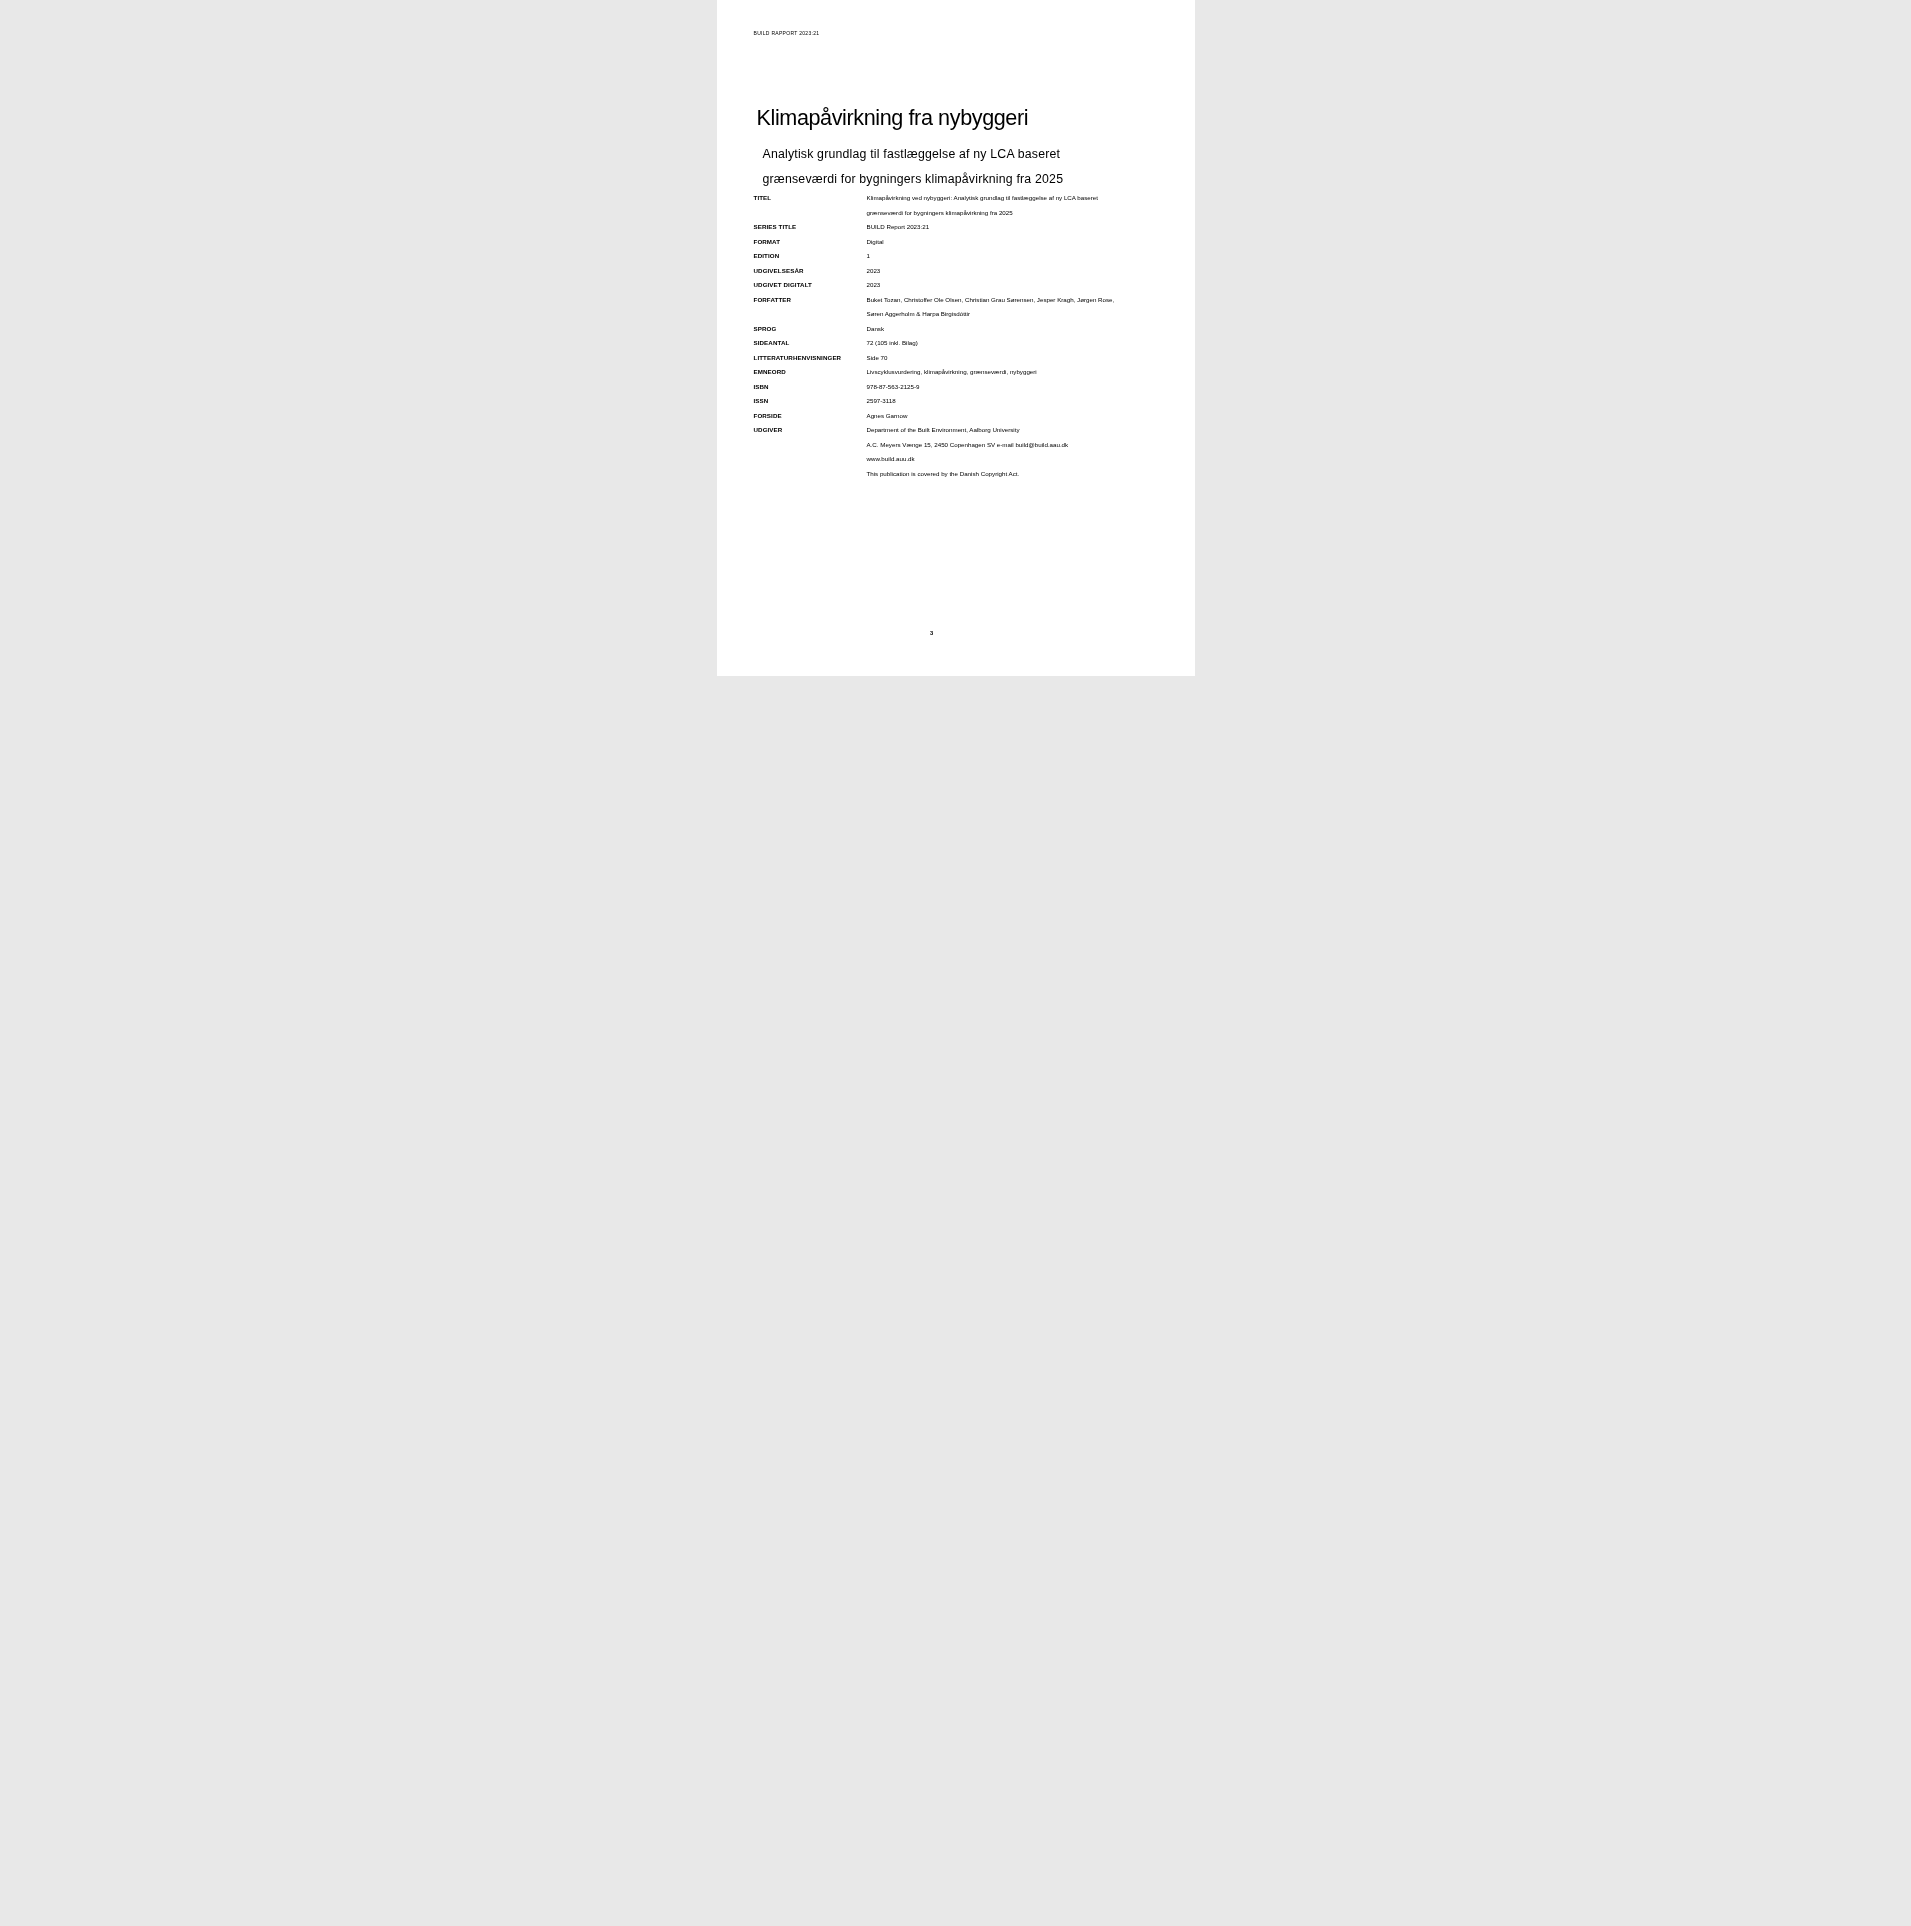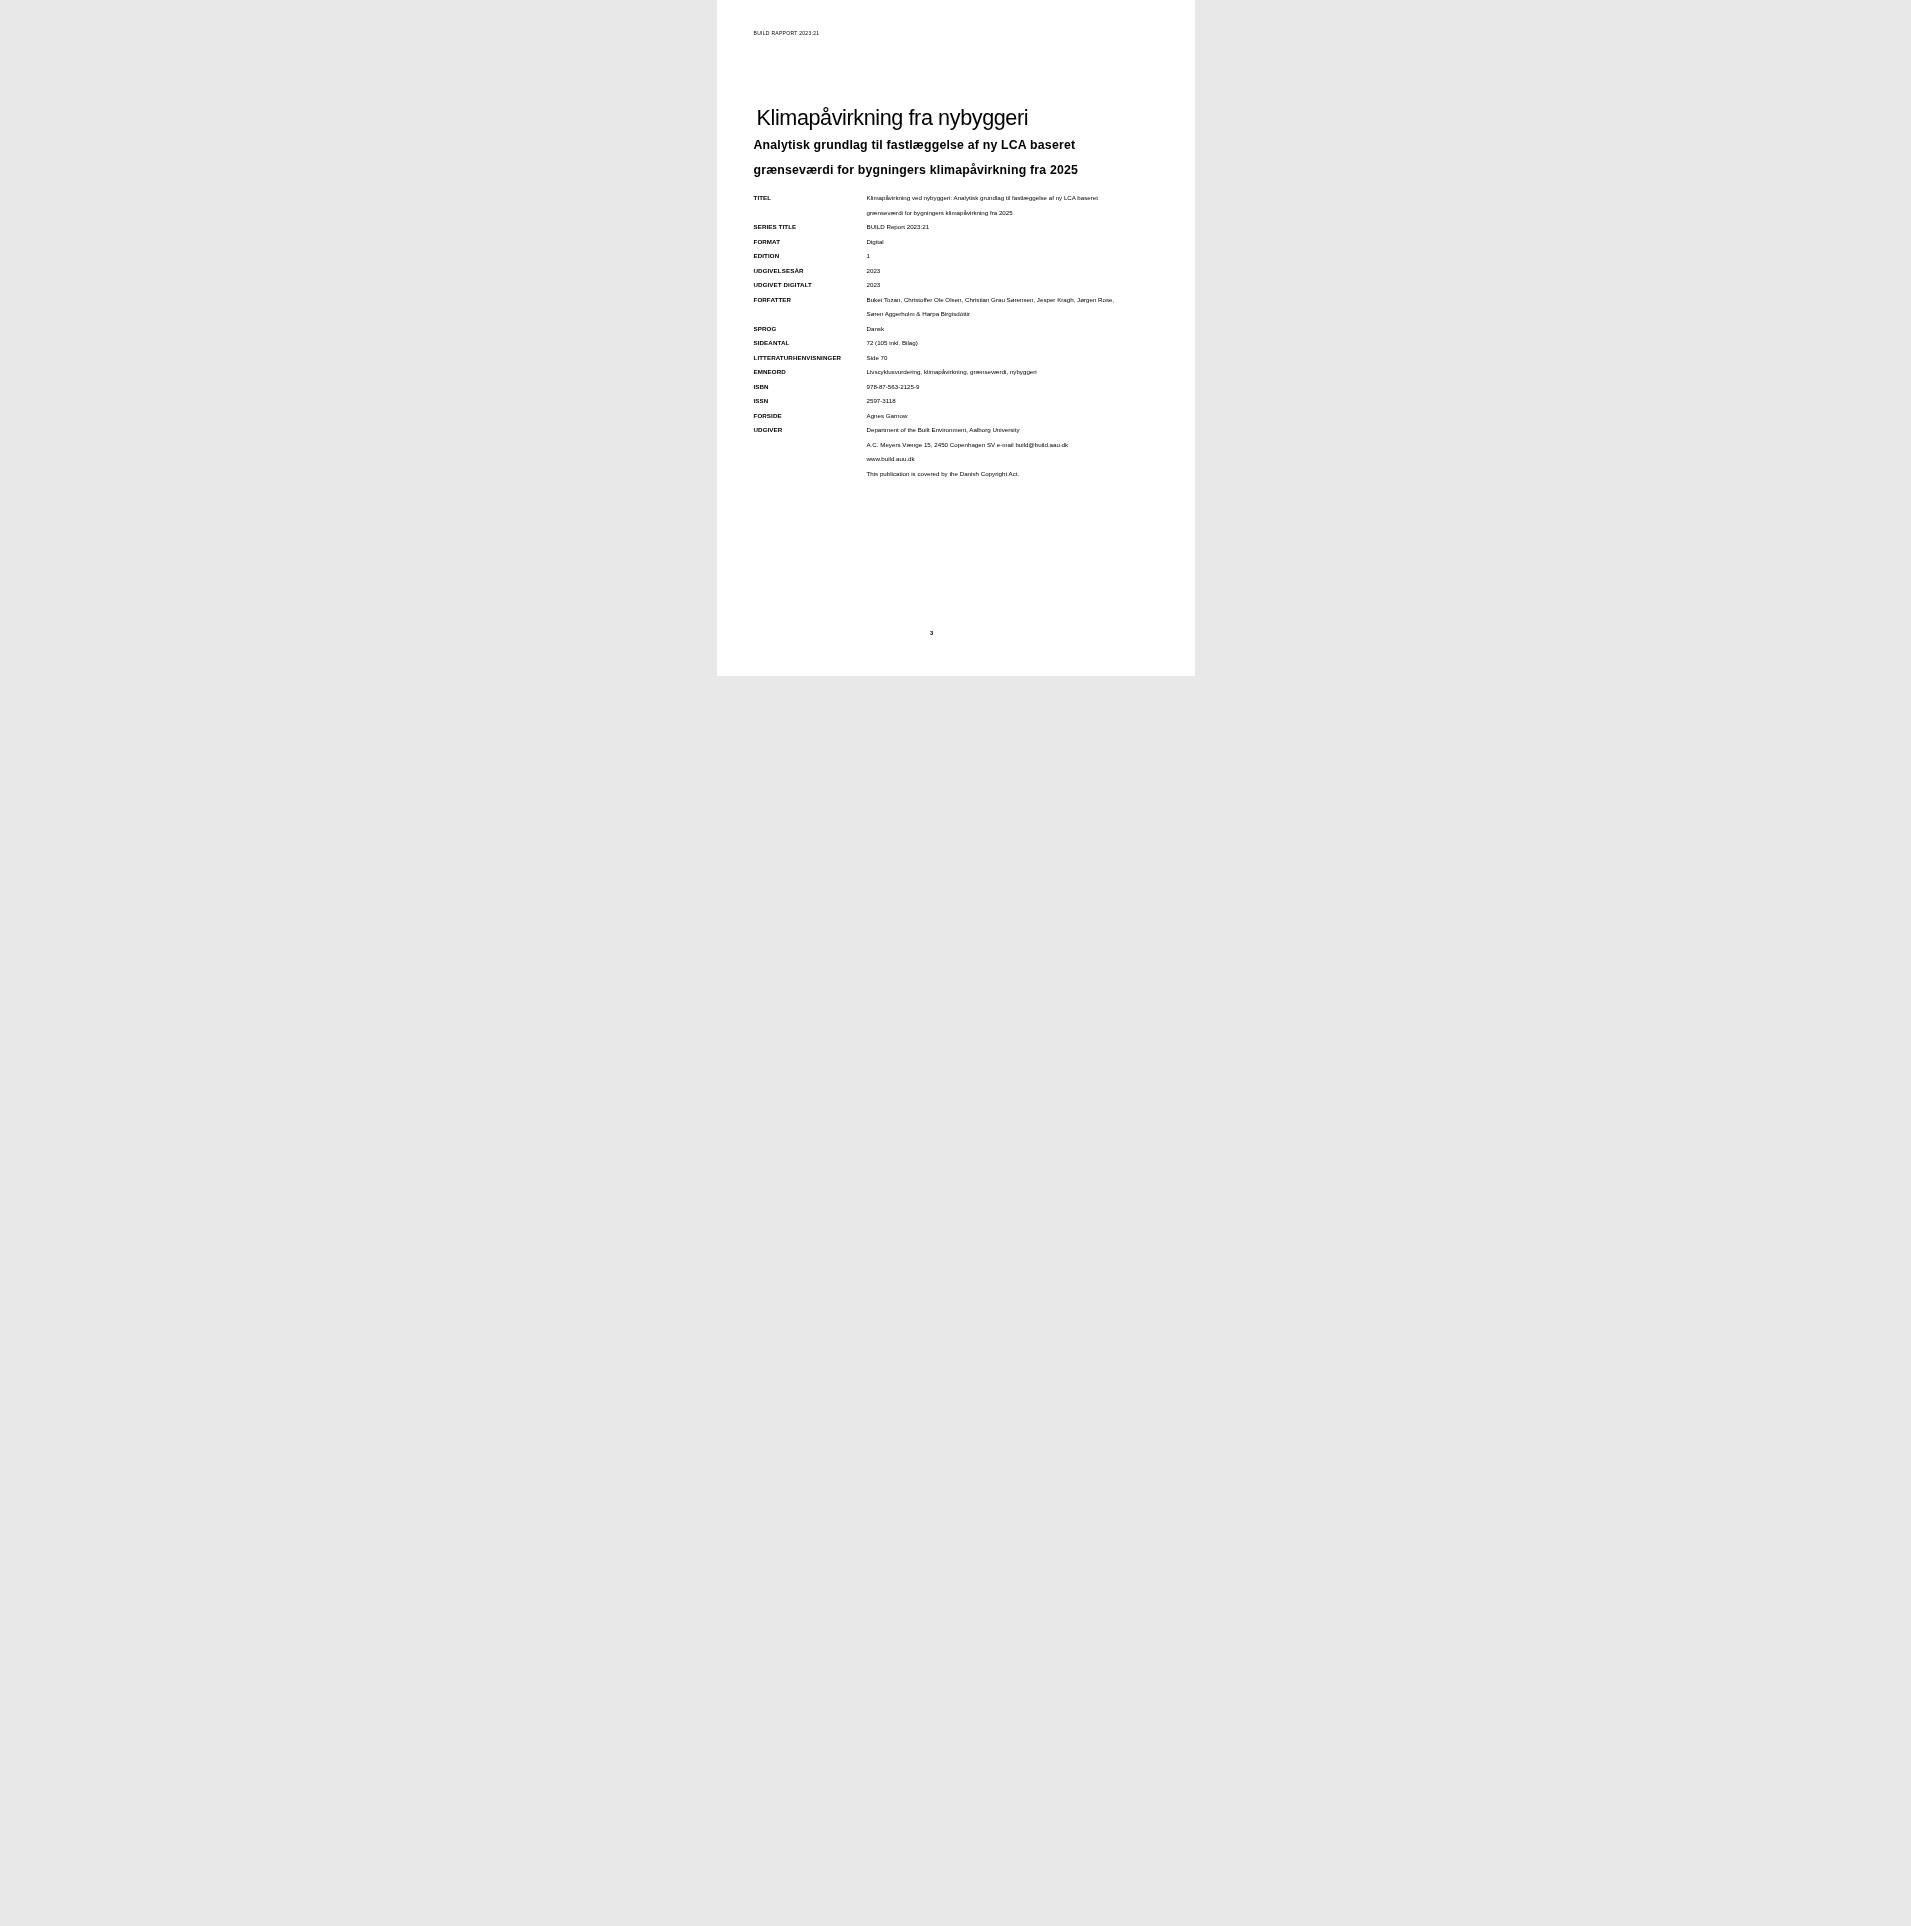--- a/index.html
+++ b/index.html
@@ -34,24 +34,24 @@
     font-size: 21.6px;
     line-height: 1.2;
     font-weight: 400;
     letter-spacing: -0.4px;
     white-space: nowrap;
   }
   .doc-subtitle {
     position: absolute;
     left: 37px;
     top: 133px;
-    margin: 0;
+    margin: 9px;
     font-size: 12.3px;
     line-height: 25px;
-    font-weight: 700;
+    font-weight: 400;
     letter-spacing: 0.2px;
     white-space: nowrap;
   }
   .meta {
     position: absolute;
     left: 37px;
     top: 191px;
     width: 416px;
     font-size: 6.2px;
     line-height: 14.5px;

